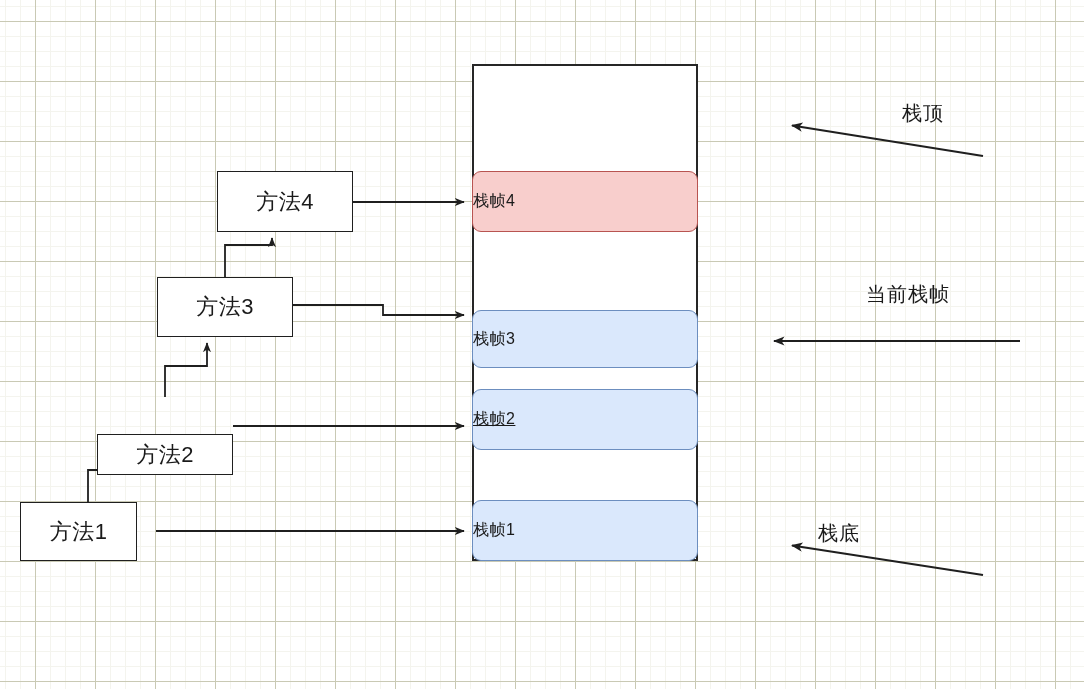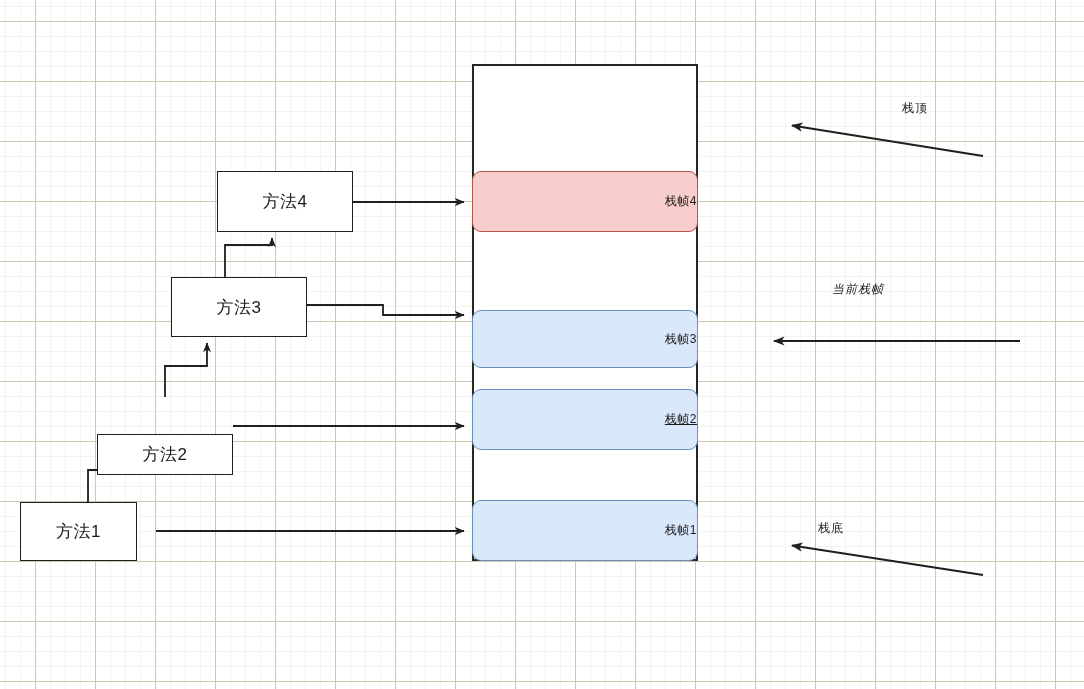--- a/index.html
+++ b/index.html
@@ -32,44 +32,44 @@
     height: 689px;
   }
   .node-box {
     position: absolute;
     box-sizing: border-box;
     border: 1.6px solid #1f1f1f;
     background: #ffffff;
     display: flex;
     align-items: center;
     justify-content: center;
-    font-size: 17px;
+    font-size: 22px;
     color: #1a1a1a;
     letter-spacing: 0.5px;
   }
   .frame-box {
     position: absolute;
     box-sizing: border-box;
     border-radius: 9px;
     display: flex;
     align-items: center;
-    justify-content: flex-end;
-    font-size: 12px;
+    justify-content: flex-start;
+    font-size: 16px;
     color: #1a1a1a;
     letter-spacing: 0.5px;
   }
   .stack-container {
     position: absolute;
     box-sizing: border-box;
     border: 2.2px solid #262626;
     background: #ffffff;
   }
   .side-label {
     position: absolute;
-    font-size: 12px;
+    font-size: 20px;
     color: #1a1a1a;
     letter-spacing: 1px;
     white-space: nowrap;
     text-align: right;
   }
 </style>
 </head>
 <body>
 
 <div id="canvas">
@@ -123,21 +123,21 @@
     <g>
       <path d="M 983 575 L 792 545.5" fill="none" stroke="#1f1f1f" stroke-width="2.1" marker-end="url(#ahs)"></path>
     </g>
   </svg>
 
   <div class="stack-container" style="left:472px; top:64px; width:226px; height:497px;"></div>
 
   <div class="node-box" style="left:217px; top:171px; width:136px; height:61px;">
     <span>方法4</span>
   </div>
-  <div class="node-box" style="left:157px; top:277px; width:136px; height:60px;margin-left:14px;">
+  <div class="node-box" style="left:157px; top:277px; width:136px; height:60px;">
     <span>方法3</span>
   </div>
   <div class="node-box" style="left:97px; top:397px; width:136px; height:41px;margin-top:37px;">
     <span>方法2</span>
   </div>
   <div class="node-box" style="left:20px; top:502px; width:117px; height:59px;">
     <span>方法1</span>
   </div>
 
   <div class="frame-box" style="left:472px; top:171px; width:226px; height:61px;
@@ -151,16 +151,16 @@
   <div class="frame-box" style="left:472px; top:389px; width:226px; height:61px;
               background:#dae8fc; border:1.6px solid #6c8ebf;text-decoration:underline;">
     <span>栈帧2</span>
   </div>
   <div class="frame-box" style="left:472px; top:500px; width:226px; height:61px;
               background:#dae8fc; border:1.6px solid #6c8ebf;">
     <span>栈帧1</span>
   </div>
 
   <div class="side-label" style="left:902px; top:100px;">栈顶</div>
-  <div class="side-label" style="left:832px; top:281px;font-style:italic;">当前栈帧</div>
+  <div class="side-label" style="left:866px; top:281px;">当前栈帧</div>
   <div class="side-label" style="left:818px; top:520px;">栈底</div>
 
 </div>
 
 </body></html>

